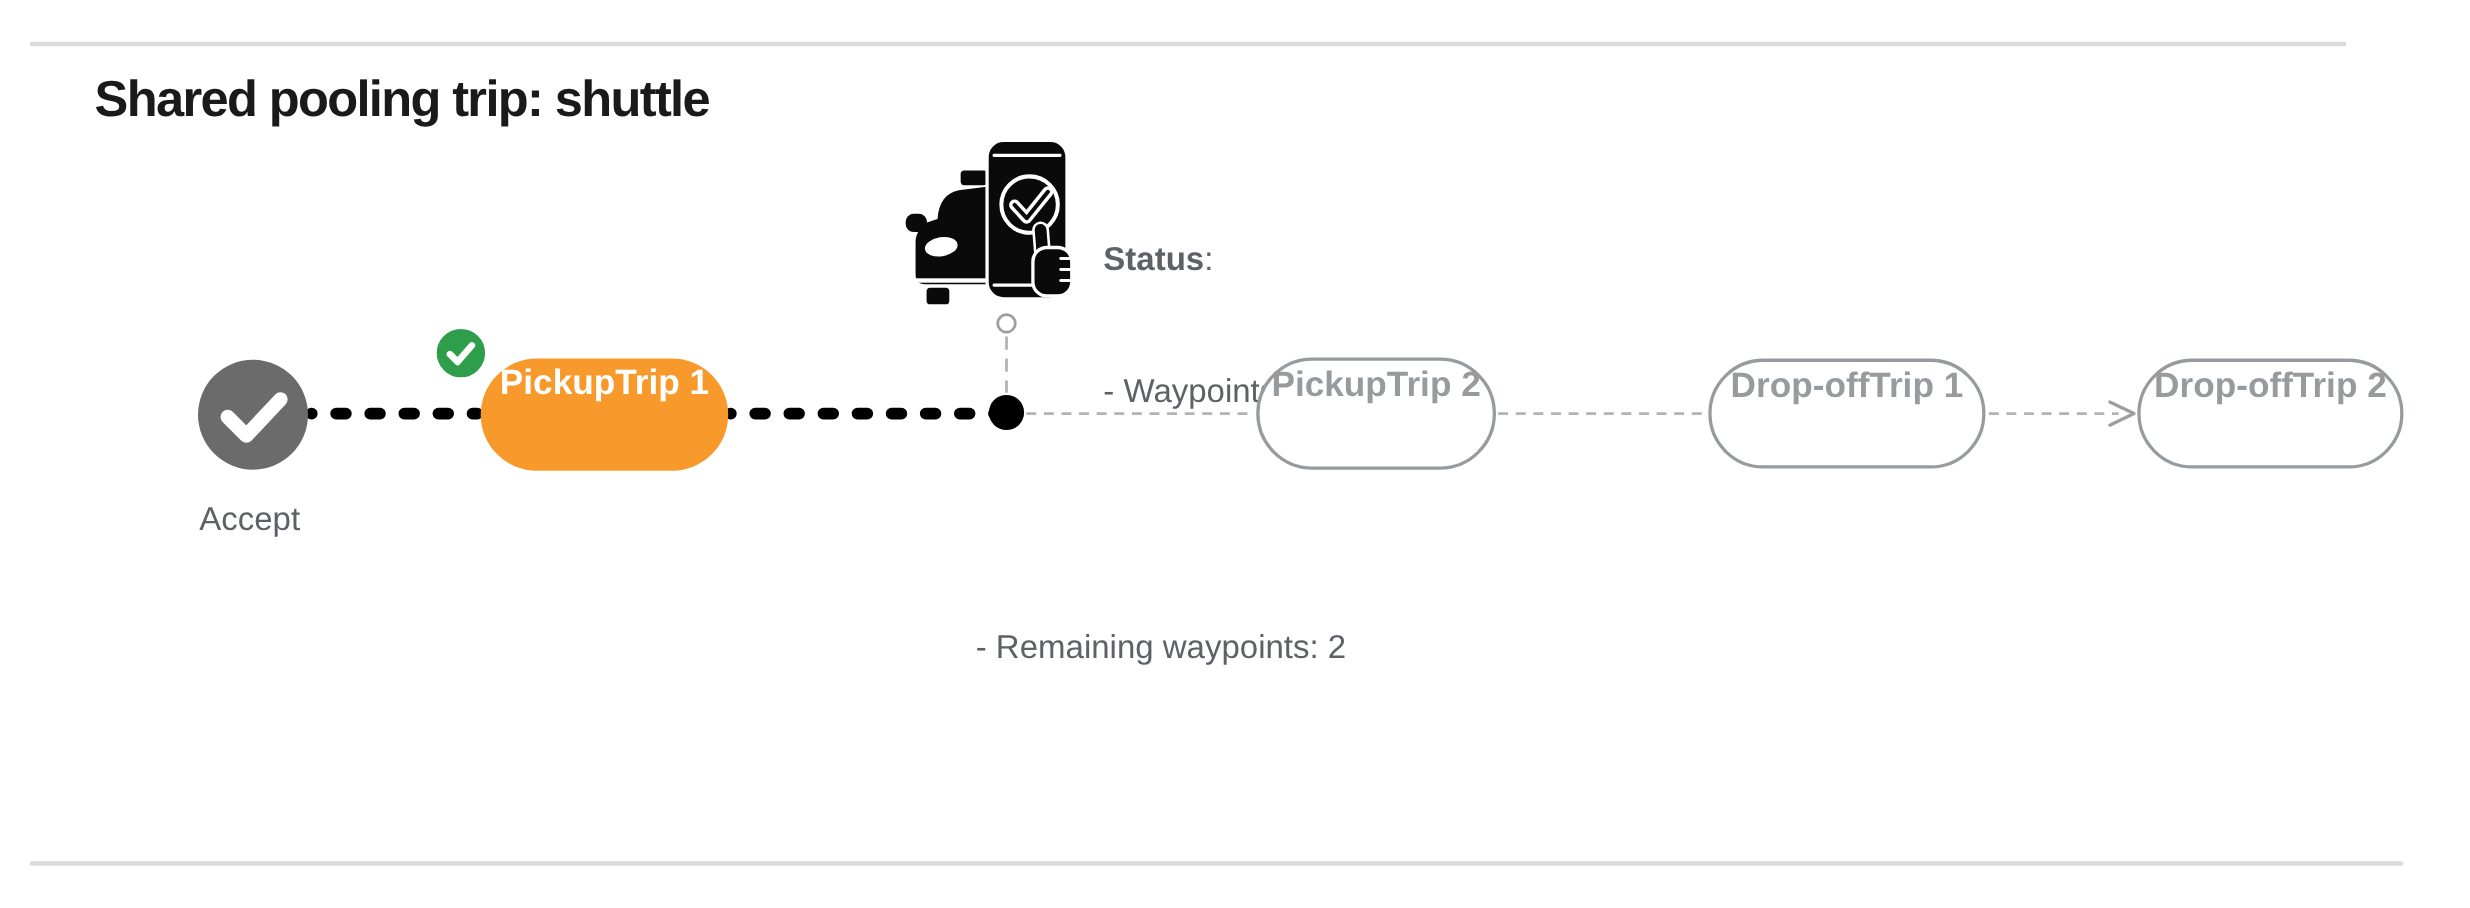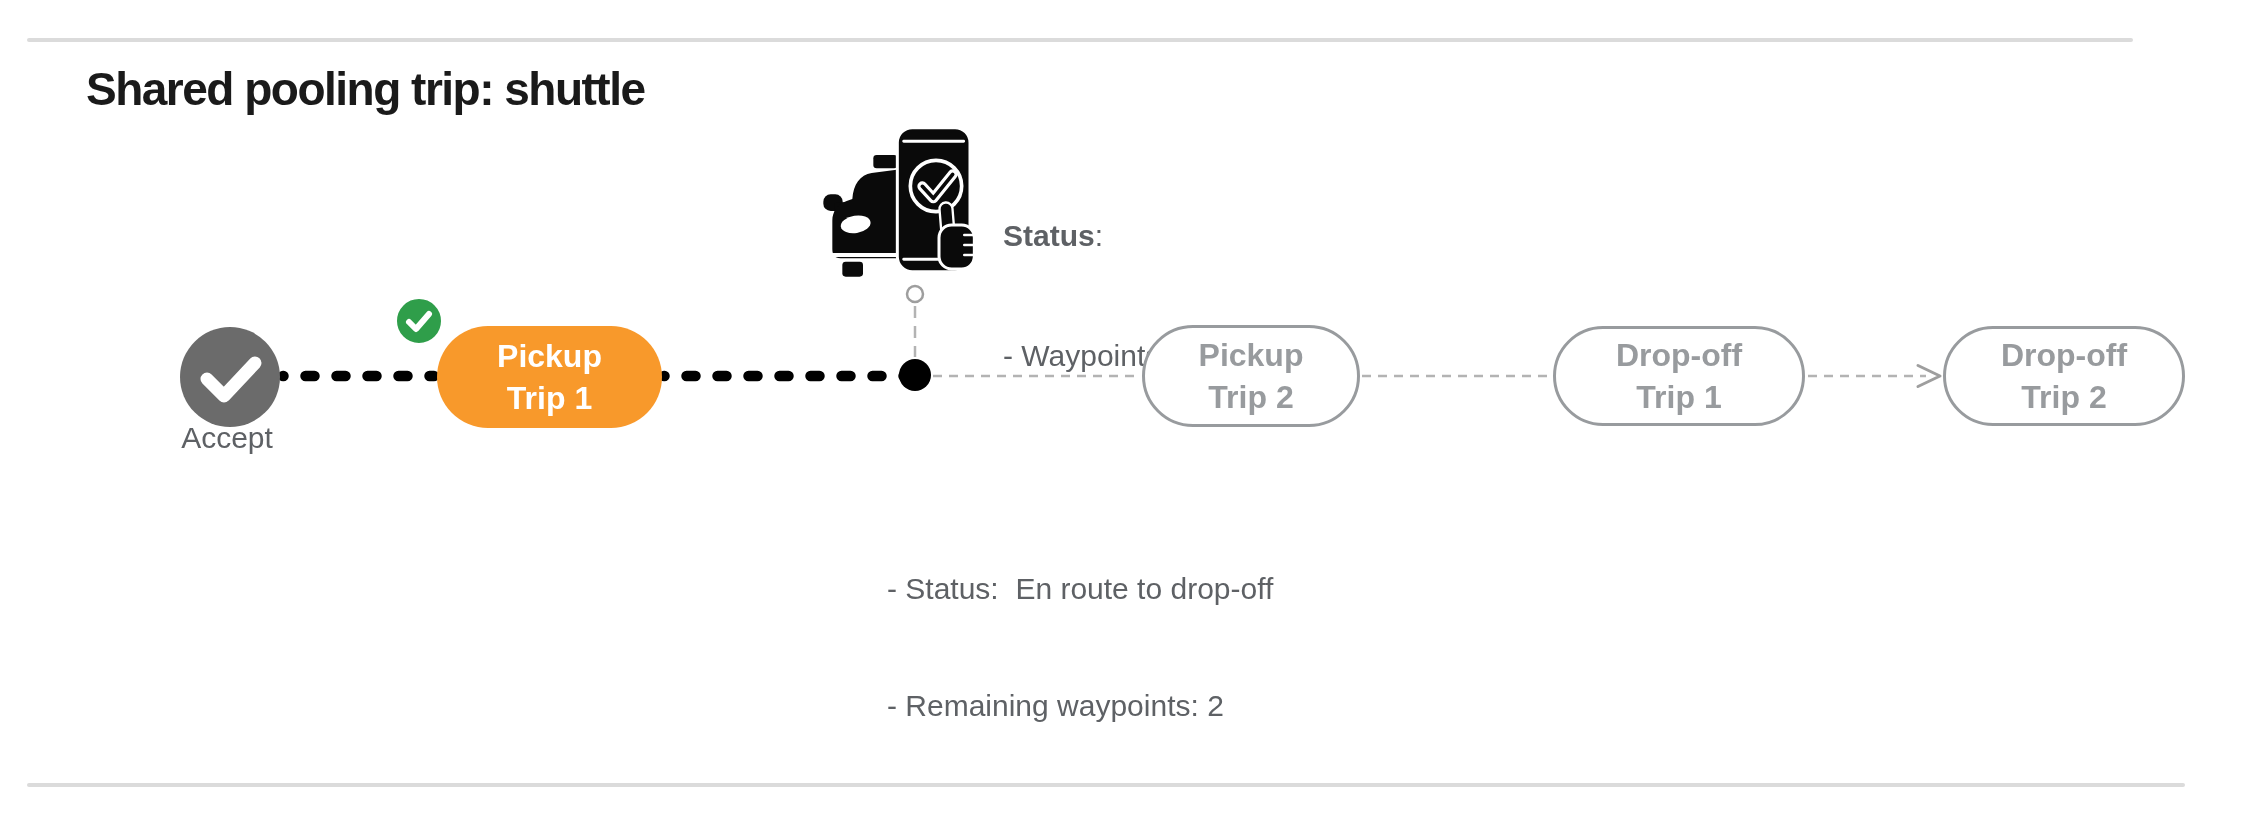--- a/index.html
+++ b/index.html
@@ -33,25 +33,25 @@
     white-space:pre-wrap;z-index:2;
   }
   .text-panel .b{font-weight:700;}
   .vehicle-panel{left:1003px;top:136px;line-height:40px;}
   .trip-status{left:887px;top:491px;line-height:39px;}
   .node-circle{
     position:absolute;left:180px;top:327px;width:100px;height:100px;border-radius:50%;
     background:var(--completed-gray,#6B6B6B);z-index:2;display:flex;align-items:center;justify-content:center;
   }
   .node-label{
-    position:absolute;left:67px;top:419px;width:320px;text-align:center;
+    position:absolute;left:67px;top:454px;width:320px;text-align:center;
     font-size:30px;line-height:38px;color:var(--text-gray,#5E6165);z-index:2;
   }
   .pill{
-    position:absolute;border-radius:52px;display:flex;flex-direction:column;
+    position:absolute;border-radius:52px;display:flex;flex-direction:row;
     justify-content:center;text-align:center;
     font-size:32px;font-weight:700;line-height:42px;z-index:2;
   }
   .pill.active{background:var(--accent-orange,#F8992B);color:#ffffff;}
   .pill.pending{background:#ffffff;border:3px solid var(--pending-gray,#989B9E);color:var(--pending-gray,#989B9E);}
   .pill.p-pickup1{left:437px;top:326px;width:225px;height:102px;}
   .pill.p-pickup2{left:1142px;top:325px;width:218px;height:102px;}
   .pill.p-dropoff1{left:1553px;top:326px;width:252px;height:100px;}
   .pill.p-dropoff2{left:1943px;top:326px;width:242px;height:100px;}
   .badge{
@@ -139,20 +139,19 @@
   <div class="pill pending p-dropoff1">
     <div>Drop-off</div>
     <div>Trip 1</div>
   </div>
   <div class="pill pending p-dropoff2">
     <div>Drop-off</div>
     <div>Trip 2</div>
   </div>
 
   <div class="text-panel trip-status">
-    <div>- Status:  En route to drop-off</div>
     <div>- Remaining waypoints: 2</div>
     
     
     
   </div>
 
 </div>
 
 </body></html>

